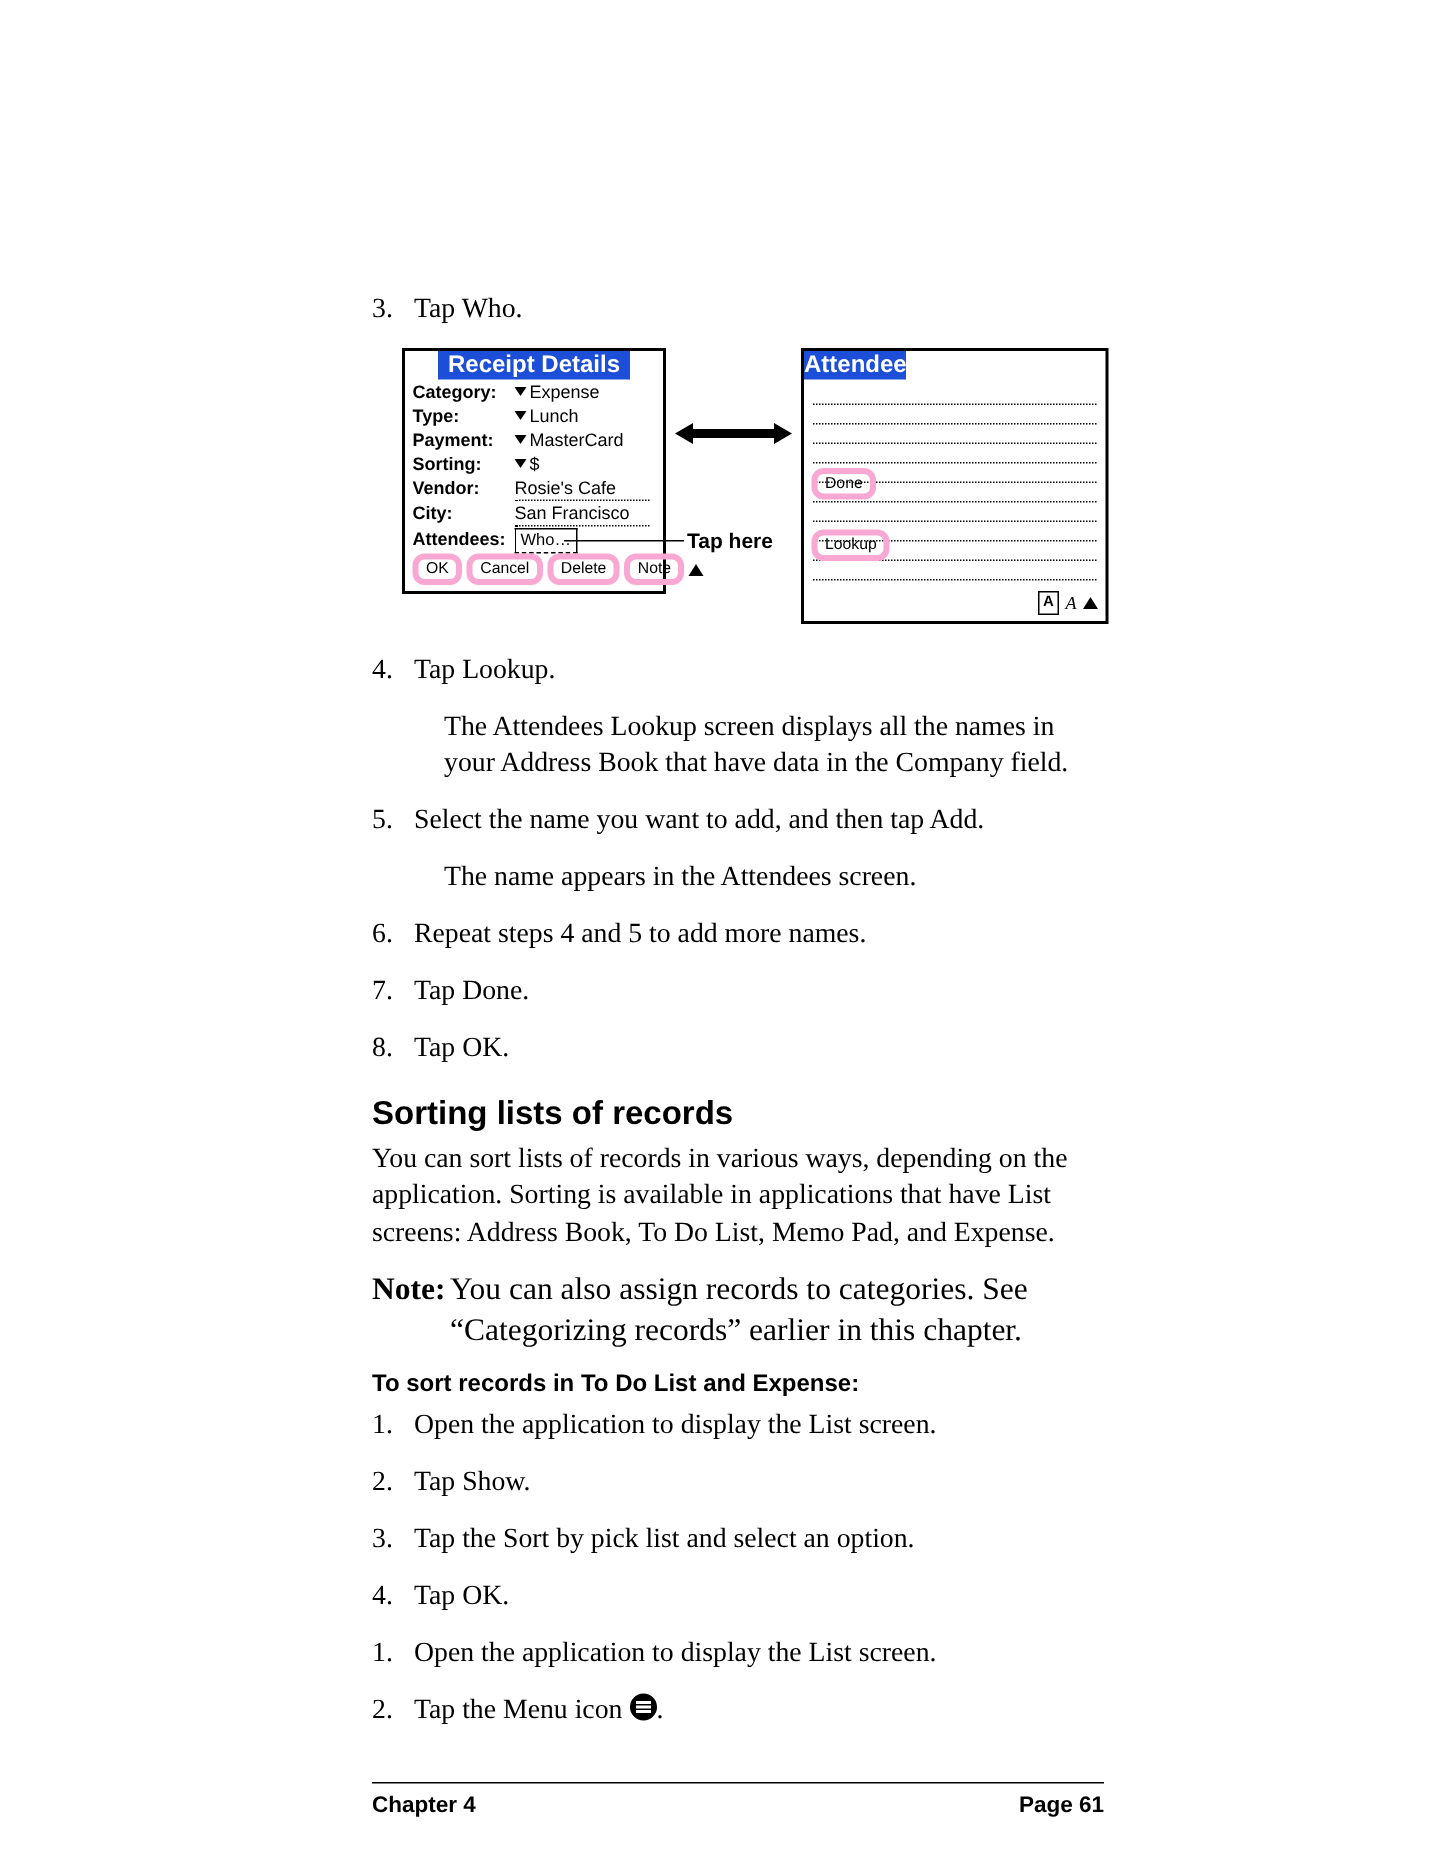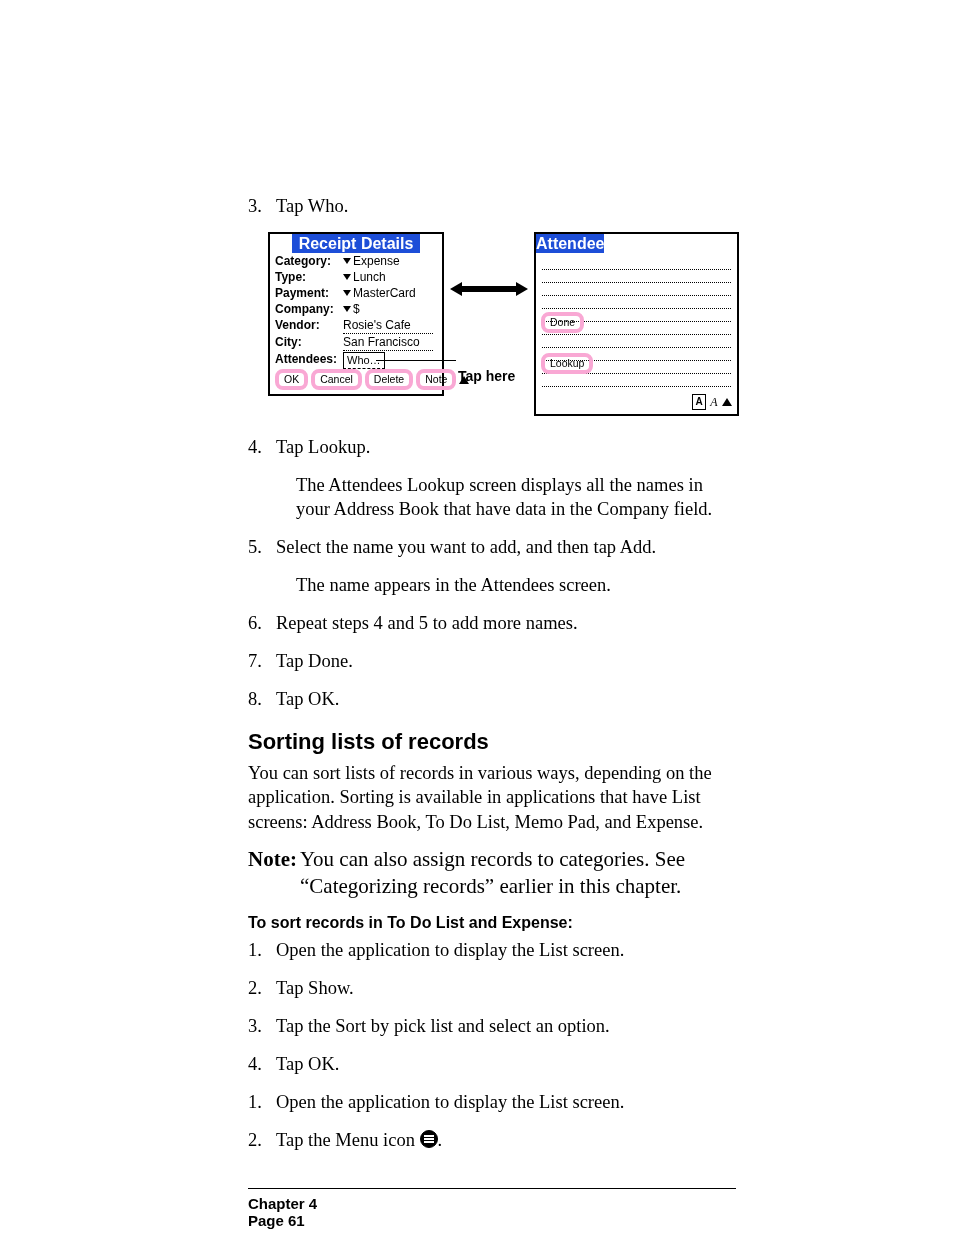--- a/index.html
+++ b/index.html
@@ -116,33 +116,32 @@
     border-top:7px solid transparent; border-bottom:7px solid transparent;
     border-right:12px solid #000;
   }
   .arrow-head-right {
     position:absolute; width:0;height:0;
     border-top:7px solid transparent; border-bottom:7px solid transparent;
     border-left:12px solid #000;
   }
   .tap-label {
     position:absolute; font-family: Arial, Helvetica, sans-serif;
-    font-weight: bold; font-size:14px;margin-top:16px;
+    font-weight: bold; font-size:14px;
   }
   .thin-line { position:absolute; height:1px; background:#000; }
   .footer-rule {
     border-top: 1.6px solid #000;
     margin-top: 36px;
     padding-top: 6px;
     display: flex;
     justify-content: space-between;
     font-family: Arial, Helvetica, sans-serif;
     font-weight: bold;
     font-size: 15px;
-    flex-direction: column;
   }
 </style>
 </head>
 <body>
 
 <div class="page">
 
   <div class="ol-item">
     <div class="ol-num">3.</div>
     <div class="ol-text">Tap Who.</div>
@@ -158,21 +157,21 @@
         </div>
       <div class="palm-row">
           <div class="pl">Type:</div>
           <div><span class="drop"></span><span>Lunch</span></div>
         </div>
       <div class="palm-row">
           <div class="pl">Payment:</div>
           <div><span class="drop"></span><span>MasterCard</span></div>
         </div>
       <div class="palm-row">
-          <div class="pl">Company:</div>
+          <div class="pl">Sorting:</div>
           <div><span class="drop"></span><span>$</span></div>
         </div>
       <div class="palm-row">
           <div class="pl">Vendor:</div>
           <div><span class="dotted" style="min-width:90px">Rosie's Cafe</span></div>
         </div>
       <div class="palm-row">
           <div class="pl">City:</div>
           <div><span class="dotted" style="min-width:90px">San Francisco</span></div>
         </div>

